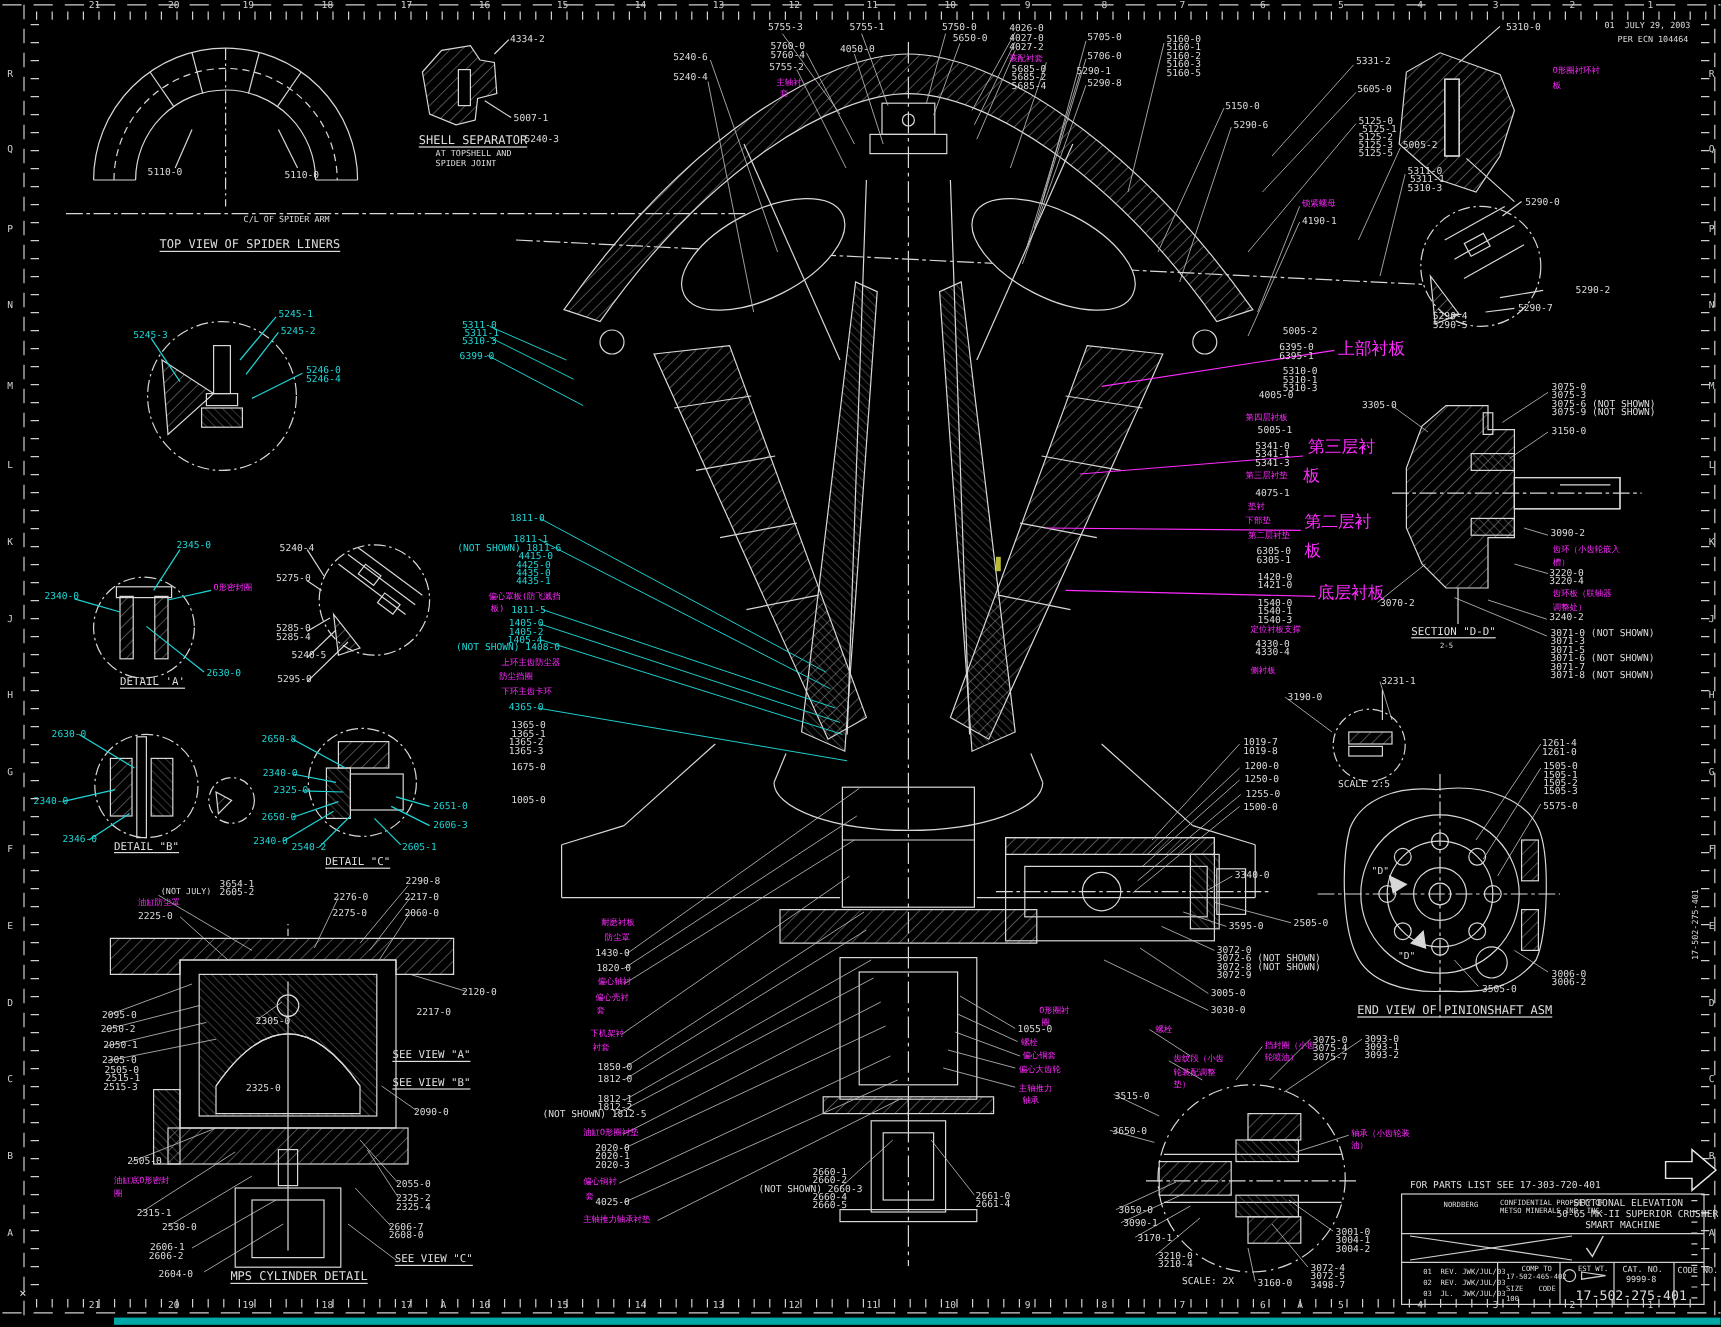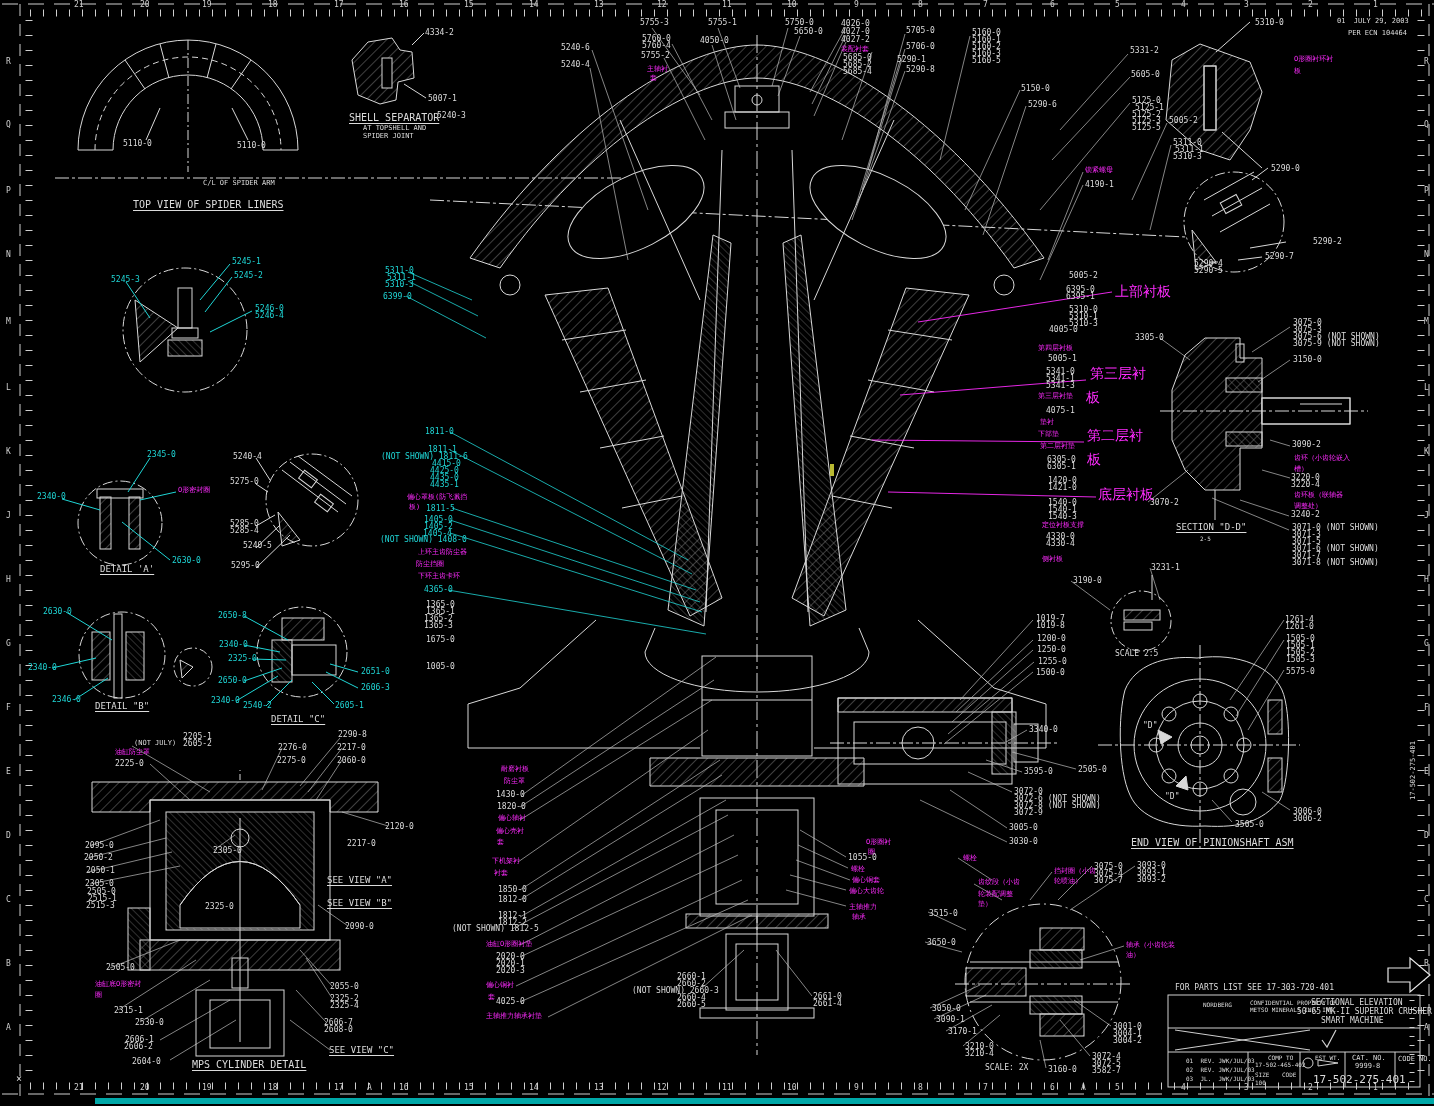--- a/index.html
+++ b/index.html
@@ -612,21 +612,21 @@
       <div class="callout c-c" style="left: 219px; top: 641px;">2340-0</div>
       <div class="callout c-c" style="left: 228px; top: 655px;">2325-0</div>
       <div class="callout c-c" style="left: 218px; top: 677px;">2650-0</div>
       <div class="callout c-c" style="left: 211px; top: 697px;">2340-0</div>
       <div class="callout c-c" style="left: 243px; top: 702px;">2540-2</div>
       <div class="callout c-c" style="left: 361px; top: 668px;">2651-0</div>
       <div class="callout c-c" style="left: 361px; top: 684px;">2606-3</div>
       <div class="callout c-c" style="left: 335px; top: 702px;">2605-1</div>
       <div class="callout u" style="left: 271px; top: 715px; font-size: 9px;">DETAIL "C"</div>
       <div class="callout" style="left: 134px; top: 740px; font-size: 7px;">(NOT JULY)</div>
-      <div class="callout" style="left: 183px; top: 733px;">2205-1</div>
+      <div class="callout" style="left: 183px; top: 733px;">3654-1</div>
       <div class="callout" style="left: 183px; top: 740px;">2605-2</div>
       <div class="callout c-m" style="left: 115px; top: 749px; font-size: 7px;">油缸防尘罩</div>
       <div class="callout" style="left: 115px; top: 760px;">2225-0</div>
       <div class="callout" style="left: 278px; top: 744px;">2276-0</div>
       <div class="callout" style="left: 277px; top: 757px;">2275-0</div>
       <div class="callout" style="left: 338px; top: 731px;">2290-8</div>
       <div class="callout" style="left: 337px; top: 744px;">2217-0</div>
       <div class="callout" style="left: 337px; top: 757px;">2060-0</div>
       <div class="callout" style="left: 385px; top: 823px;">2120-0</div>
       <div class="callout" style="left: 347px; top: 840px;">2217-0</div>
@@ -712,21 +712,21 @@
       <div class="callout c-m" style="left: 1126px; top: 952px; font-size: 7px;">油）</div>
       <div class="callout" style="left: 932px; top: 1005px;">3050-0</div>
       <div class="callout" style="left: 936px; top: 1016px;">3090-1</div>
       <div class="callout" style="left: 948px; top: 1028px;">3170-1</div>
       <div class="callout" style="left: 965px; top: 1043px;">3210-0</div>
       <div class="callout" style="left: 965px; top: 1050px;">3210-4</div>
       <div class="callout" style="left: 985px; top: 1064px;">SCALE: 2X</div>
       <div class="callout" style="left: 1048px; top: 1066px;">3160-0</div>
       <div class="callout" style="left: 1092px; top: 1053px;">3072-4</div>
       <div class="callout" style="left: 1092px; top: 1060px;">3072-5</div>
-      <div class="callout" style="left: 1092px; top: 1067px;">3582-7</div>
+      <div class="callout" style="left: 1092px; top: 1067px;">3498-7</div>
       <div class="callout" style="left: 1113px; top: 1023px;">3001-0</div>
       <div class="callout" style="left: 1113px; top: 1030px;">3004-1</div>
       <div class="callout" style="left: 1113px; top: 1037px;">3004-2</div>
       <div class="callout" style="left: 1036px; top: 615px;">1019-7</div>
       <div class="callout" style="left: 1036px; top: 622px;">1019-8</div>
       <div class="callout" style="left: 1037px; top: 635px;">1200-0</div>
       <div class="callout" style="left: 1037px; top: 646px;">1250-0</div>
       <div class="callout" style="left: 1038px; top: 658px;">1255-0</div>
       <div class="callout" style="left: 1036px; top: 669px;">1500-0</div>
       <div class="callout" style="left: 1029px; top: 726px;">3340-0</div>

